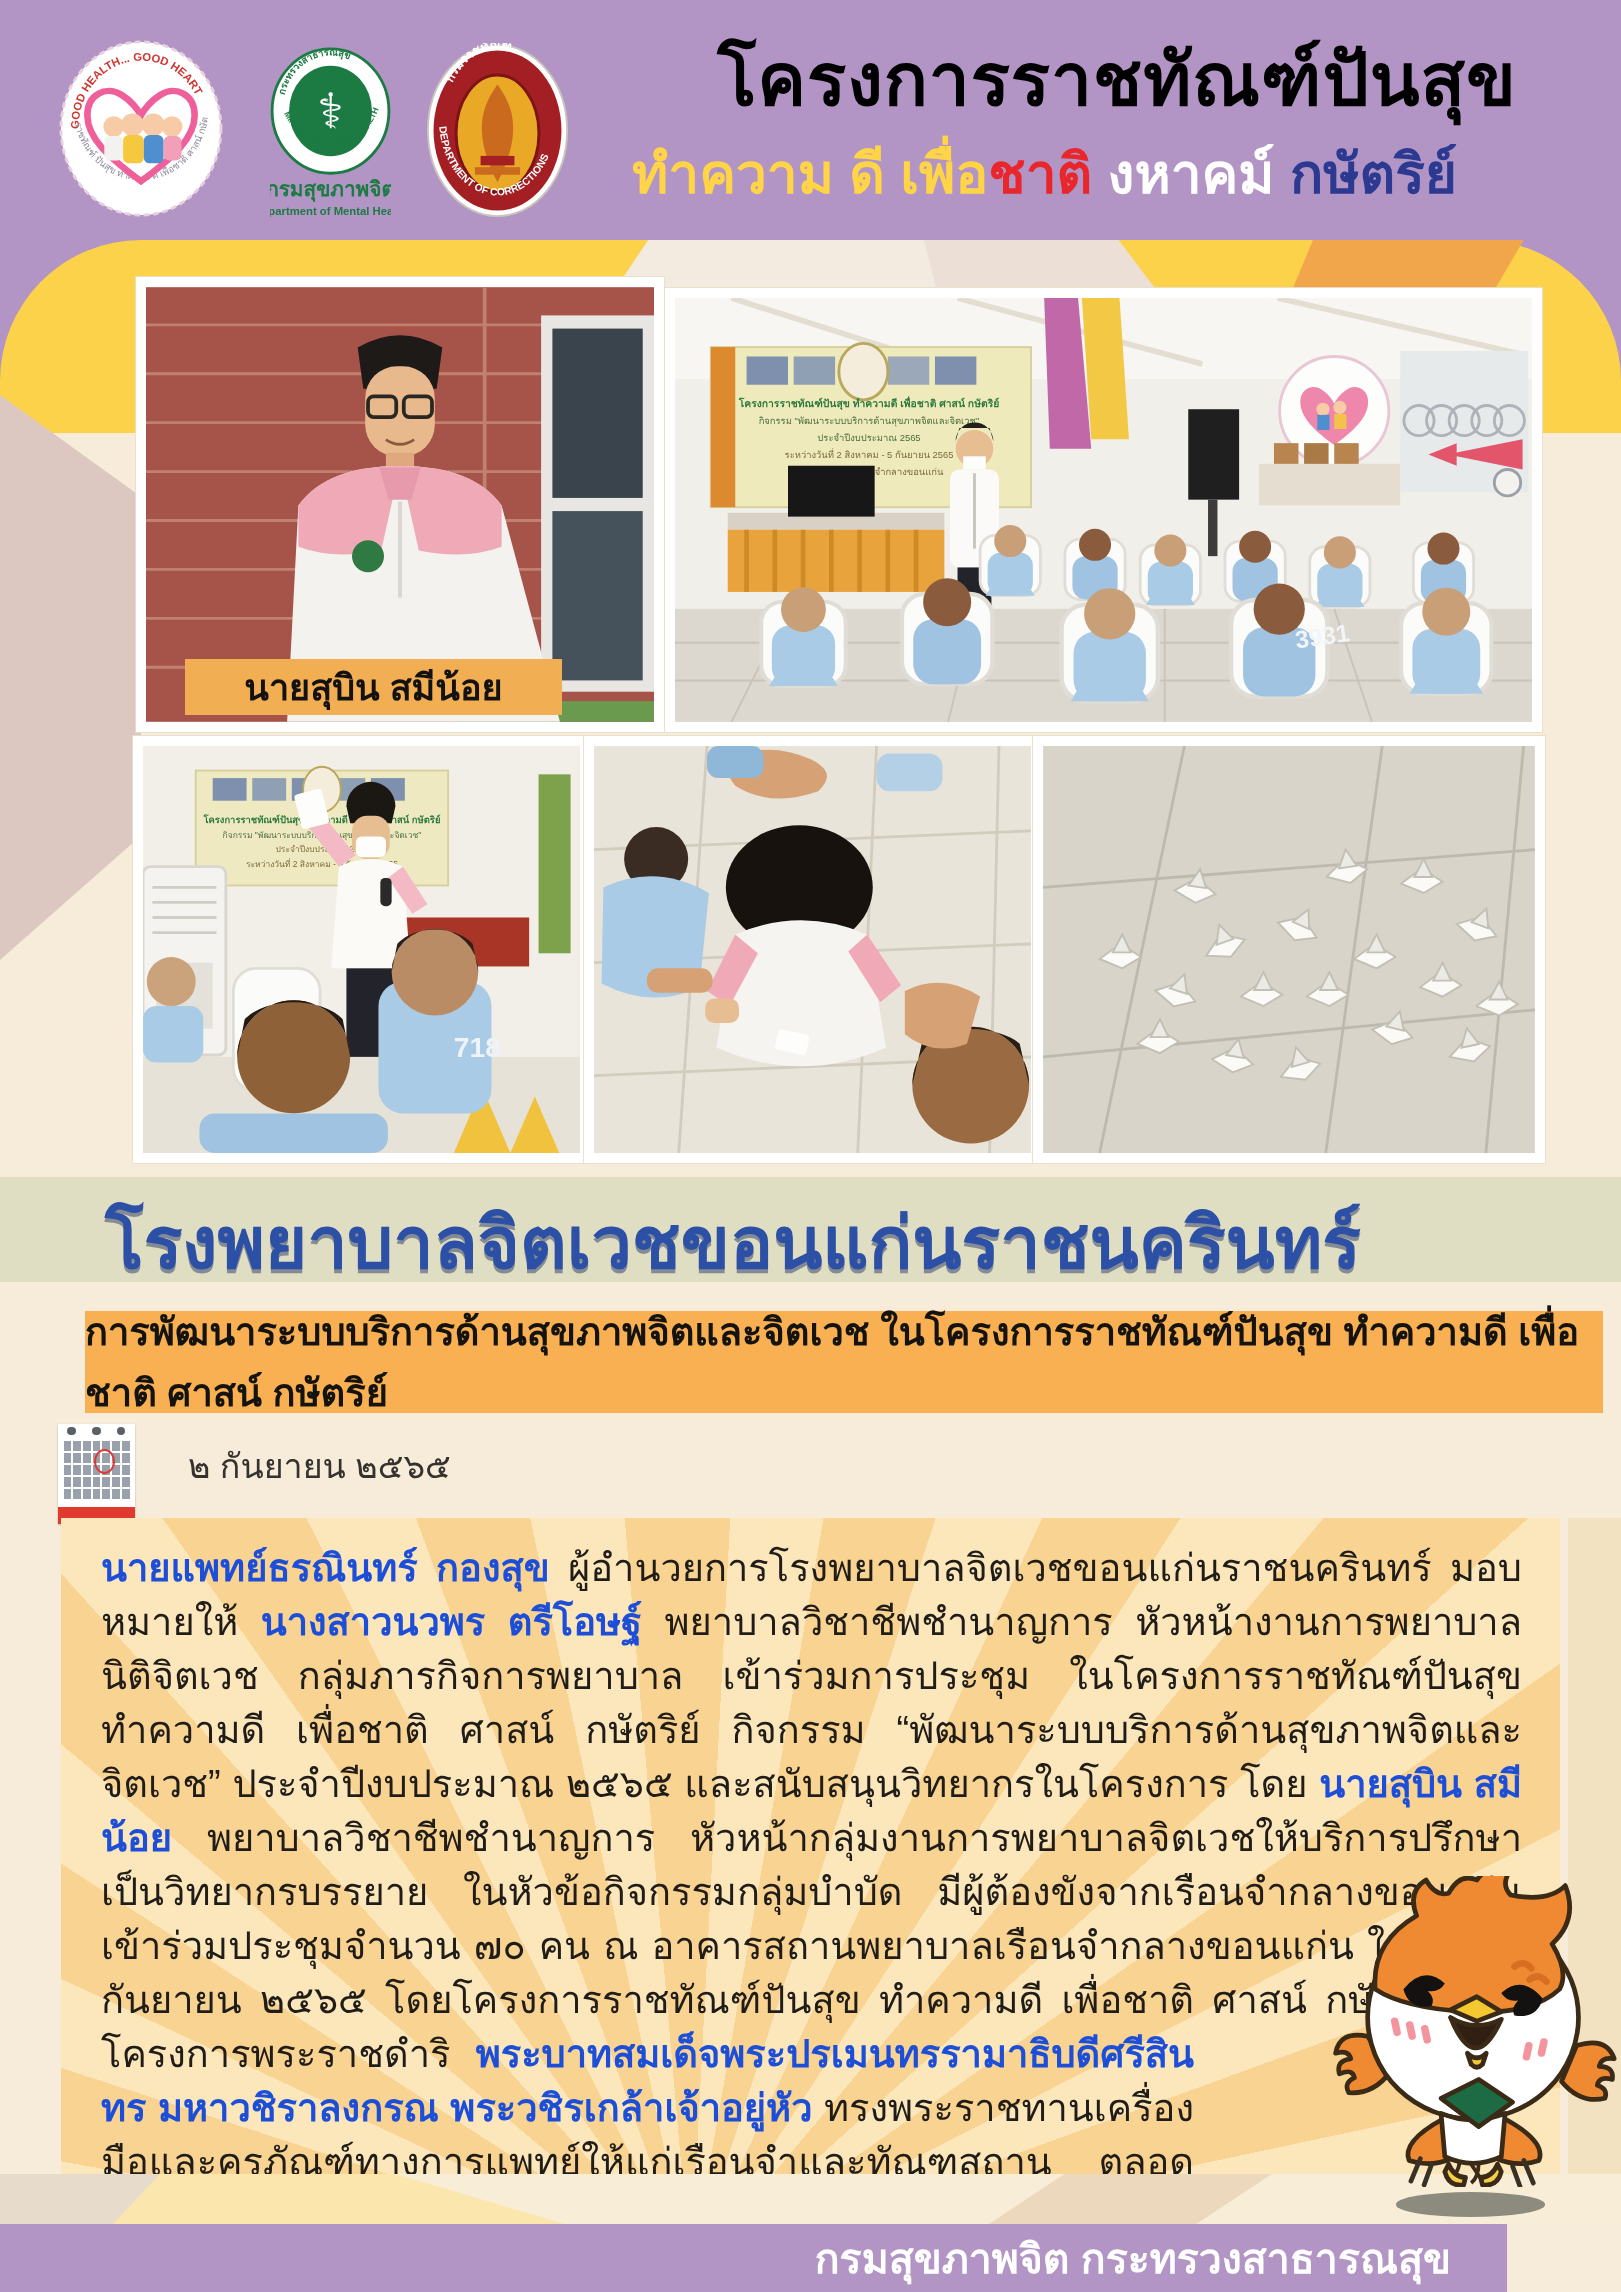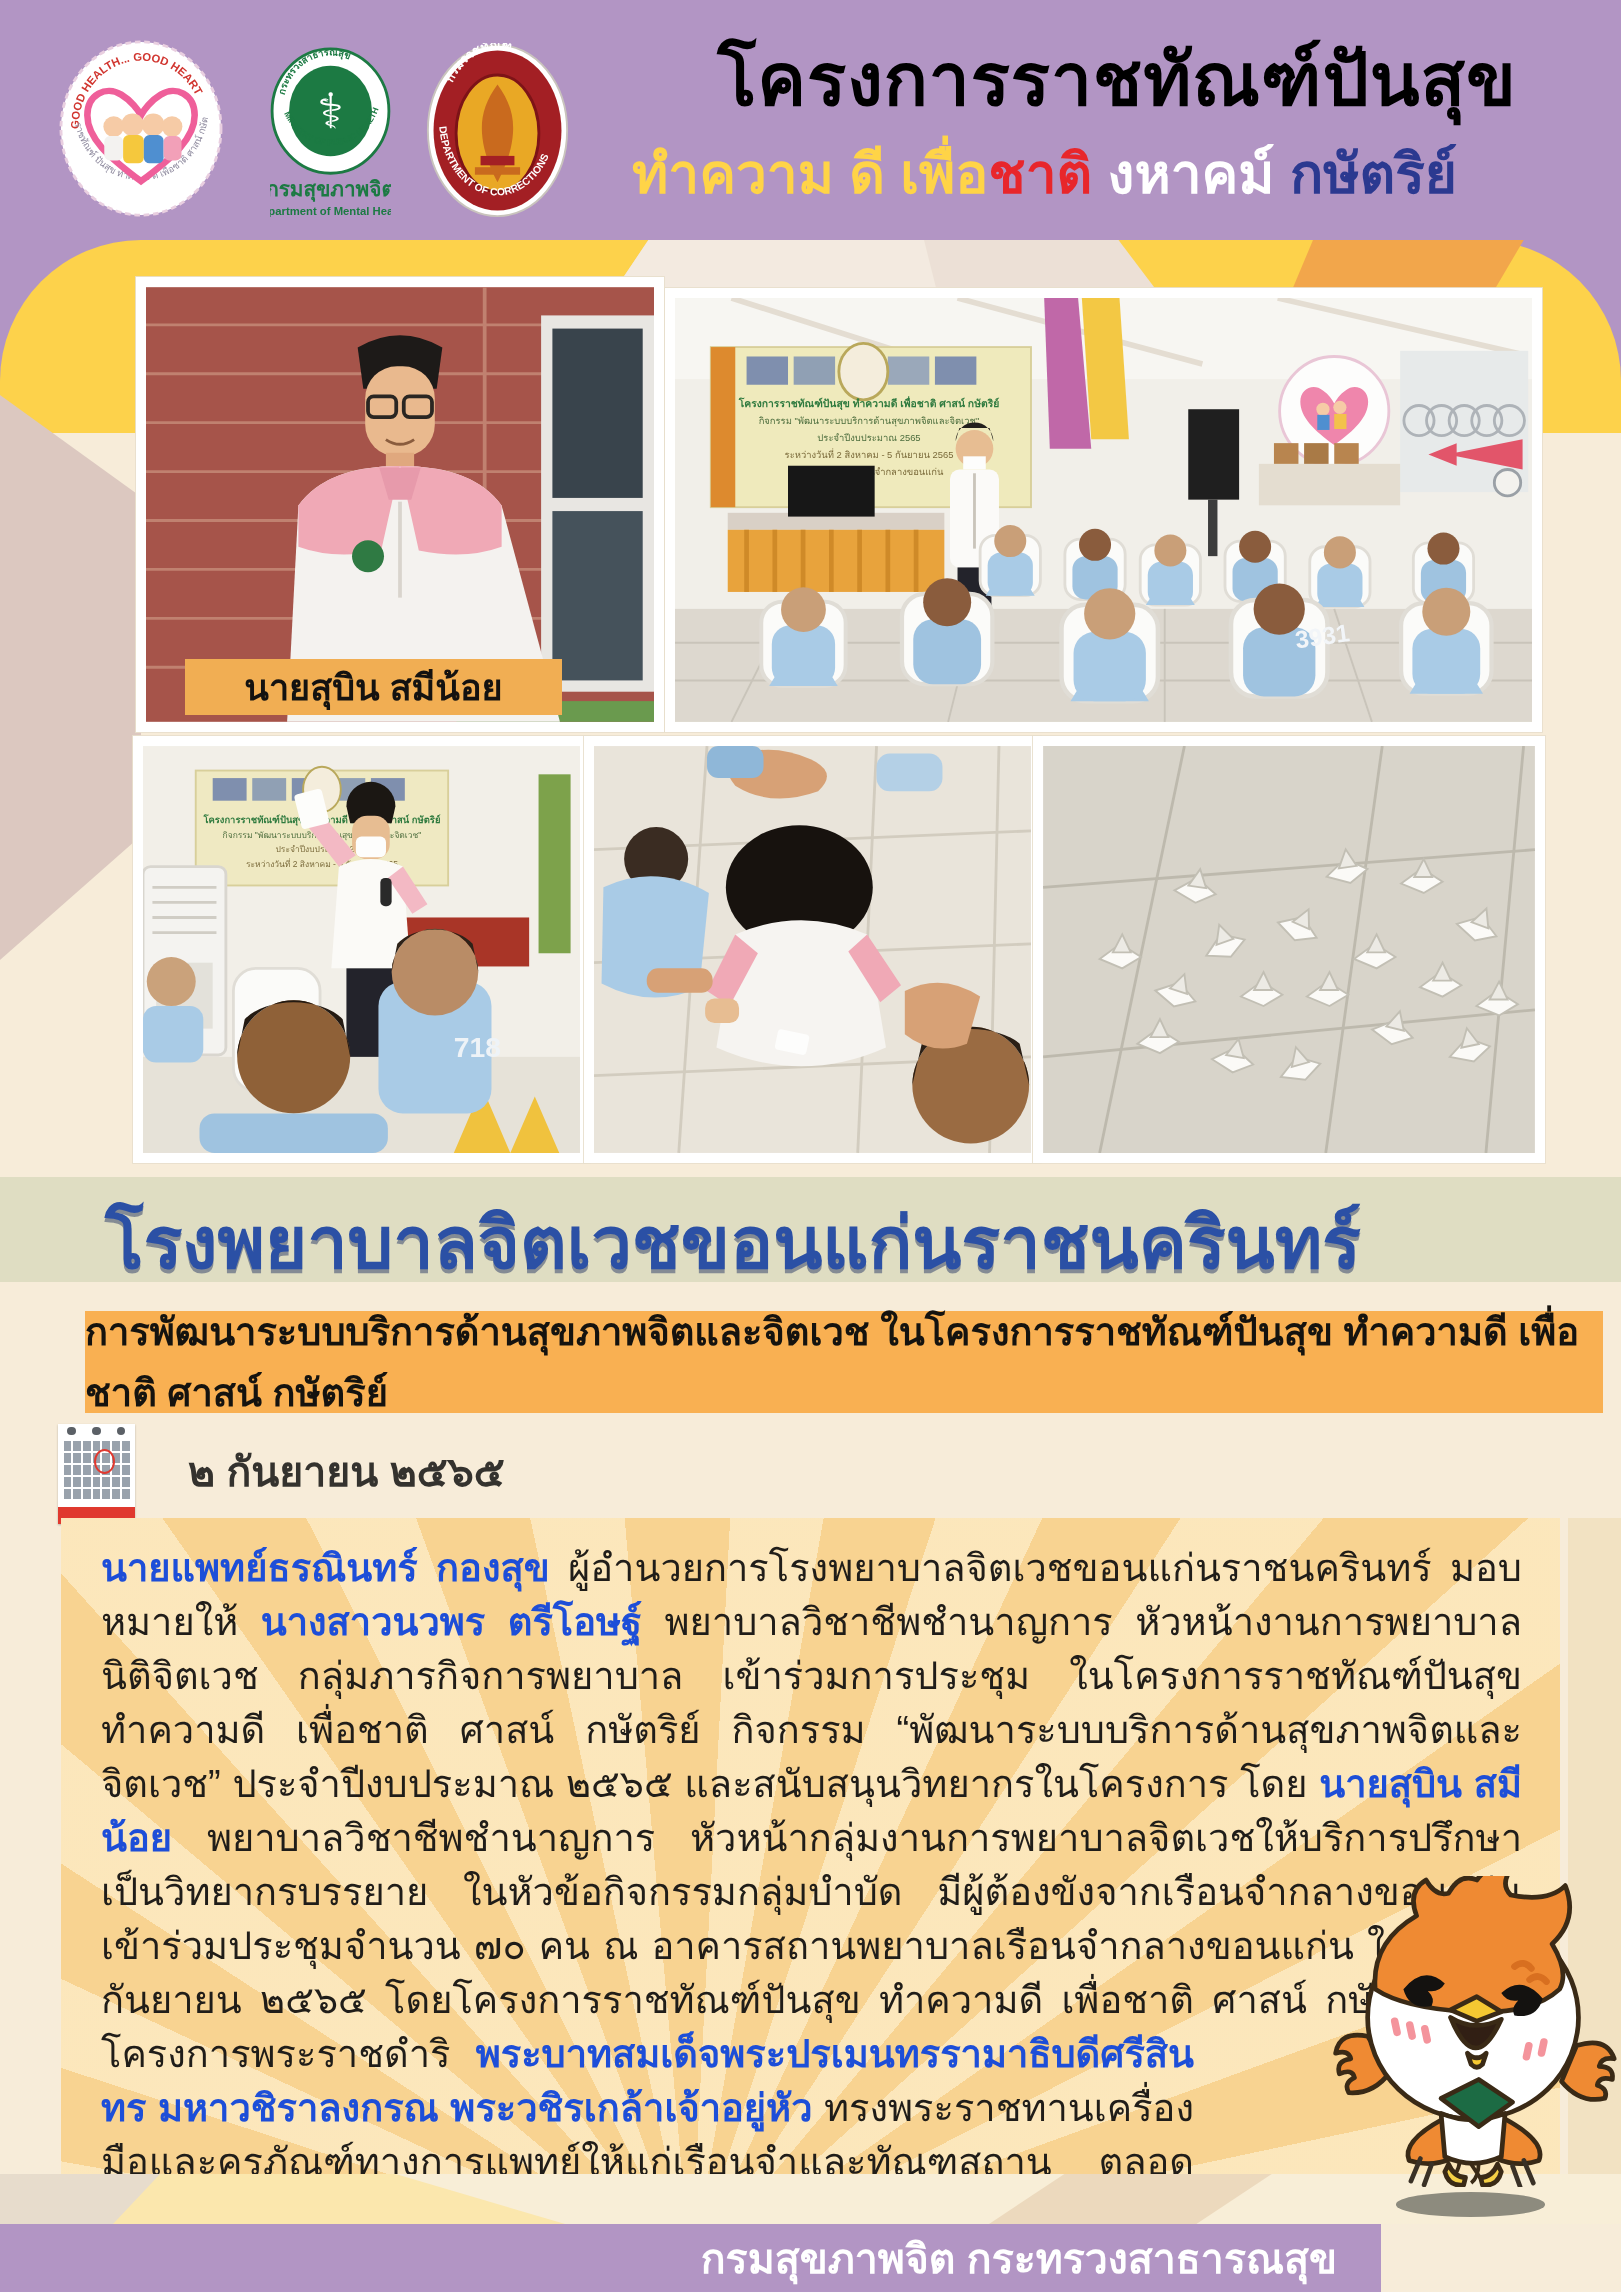--- a/index.html
+++ b/index.html
@@ -41,43 +41,43 @@
   
   .cal{position:absolute;left:58px;top:1424px;width:77px;height:100px;background:#fff;
     box-shadow:0 0.9px 1.9px rgba(0,0,0,.25);}
   .cal .dots{position:absolute;top:2.8px;left:9.4px;width:58px;display:flex;justify-content:space-between;}
   .cal .dots i{width:8.5px;height:8.5px;border-radius:50%;background:#5b6066;}
   .cal .grid{position:absolute;top:17px;left:5.6px;width:66px;height:58px;
     display:grid;grid-template-columns:repeat(7,1fr);grid-template-rows:repeat(5,1fr);gap:1.9px;}
   .cal .grid i{background:#99a2ac;}
   .cal .ring{position:absolute;top:24.5px;left:36px;width:17px;height:21px;border:2.8px solid #e0392f;border-radius:50%;}
   .cal .bar{position:absolute;bottom:0;left:0;width:100%;height:17px;background:#e0392f;}
-  .date-text{position:absolute;left:188px;top:1439px;font-size:41px;font-weight:700;color:#34322e;}
+  .date-text{position:absolute;left:188px;top:1439px;font-size:34px;font-weight:400;color:#34322e;}
 
   
   .panel{position:absolute;left:61px;top:1518px;width:1499px;height:656px;background:#f8d391;}
   .panel-rays{position:absolute;inset:0;
     background:repeating-conic-gradient(from 235deg at 42% 115%,rgba(255,248,224,0) 0deg 8deg,rgba(255,247,222,.55) 8deg 15deg);}
   .article{position:relative;padding:22.6px 38px 0 40px;font-size:38px;line-height:54px;color:#201d19;
     text-align:justify;}
   .article b{font-weight:700;color:#1d4ed8;}
   .owl-float{float:right;width:311px;height:254px;margin-left:17px;}
   .right-strip{position:absolute;left:1568px;top:1518px;width:54px;height:706px;background:#f2e2c2;}
 
   
   .bottom-strip{position:absolute;left:0;top:2174px;width:1621px;height:50px;background:#f8eed7;}
   .bs-tan{position:absolute;left:0;top:0;width:245px;height:50px;background:#e7dccc;clip-path:polygon(0 0,100% 0,55% 100%,0 100%);}
   .bs-yellow{position:absolute;left:113px;top:0;width:942px;height:50px;background:#fbe7ad;clip-path:polygon(5% 0,30% 0,48% 100%,0% 100%);}
   .bs-tan2{position:absolute;left:989px;top:0;width:377px;height:50px;background:#ecd9bd;clip-path:polygon(20% 0,75% 0,55% 100%,0 100%);}
   .owl-shadow{position:absolute;left:1396px;top:2192px;width:149px;height:24.5px;border-radius:50%;background:#8d8b7e;}
   .owl-wrap{position:absolute;left:1330px;top:1876px;width:288px;height:311px;}
 
   
-  .footer{position:absolute;left:0;top:2224px;width:1381px;height:69px;background:#b295c4;
-    display:flex;align-items:center;justify-content:flex-end;padding-right:44px;box-sizing:border-box;
+  .footer{position:absolute;left:0;top:2224px;width:1507px;height:69px;background:#b295c4;
+    display:flex;align-items:center;justify-content:flex-end;padding-right:56px;box-sizing:border-box;
     font-size:41px;font-weight:800;color:#ffffff;}
 </style>
 </head>
 <body>
 
 <div class="page">
 
   <div class="header-band"></div>
   <div class="yellow-arch"></div>
   <div class="center-wedge"></div>

